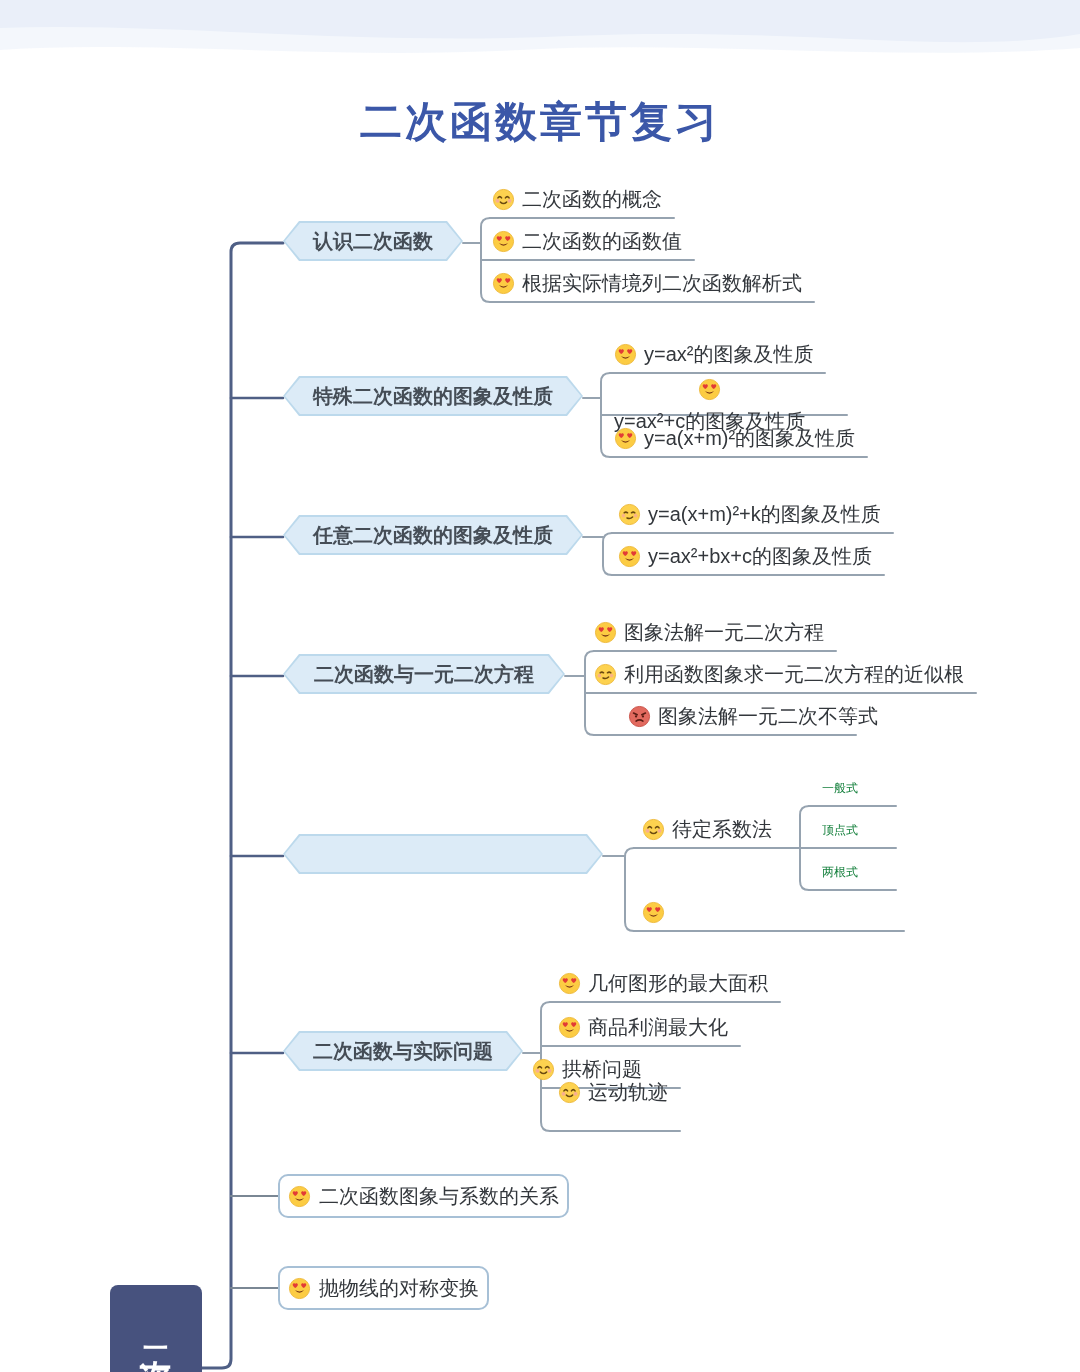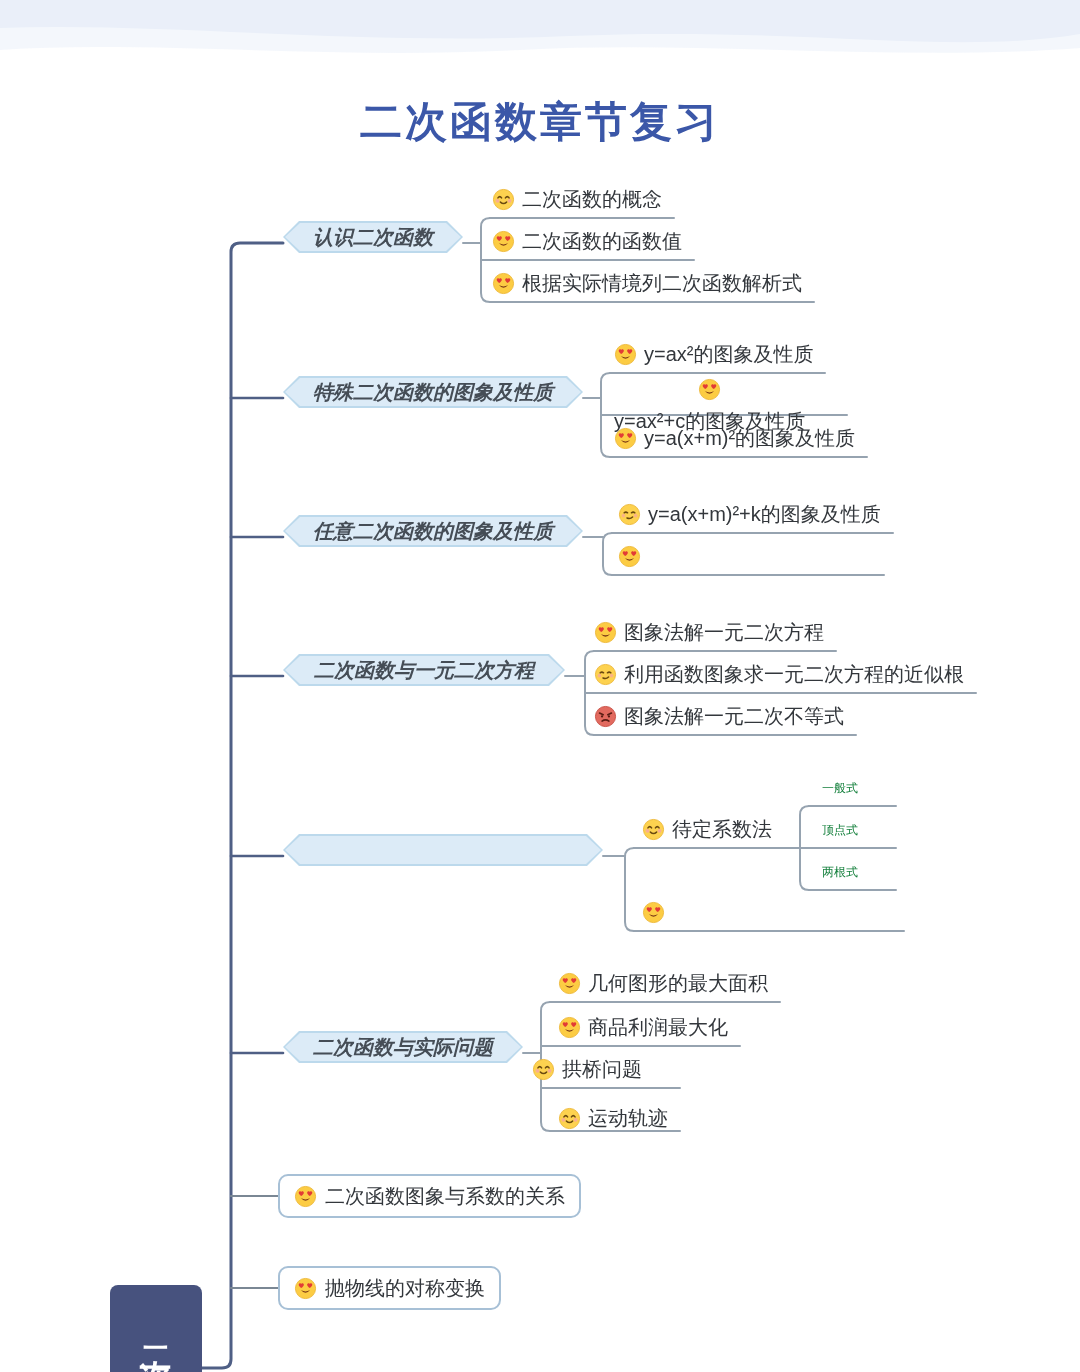--- a/index.html
+++ b/index.html
@@ -6,31 +6,31 @@
   #canvas{
     position:relative;width:1080px;height:1372px;overflow:hidden;background:#ffffff;
     font-family:"Liberation Sans","DejaVu Sans",sans-serif;
   }
   #waves{position:absolute;top:0;left:0;z-index:0;}
   #wires{position:absolute;top:0;left:0;z-index:0;}
   #page-title{
     position:absolute;top:94px;left:0;width:100%;text-align:center;margin:0;
     font-size:42px;font-weight:700;letter-spacing:3px;z-index:1;
   }
-  .hex{position:absolute;height:32px;display:flex;align-items:center;justify-content:center;z-index:1;cursor:pointer;font-style:italic;}
+  .hex{position:absolute;height:40px;display:flex;align-items:center;justify-content:center;z-index:1;cursor:pointer;}
   .hex .hex-outer{position:absolute;inset:0;
     clip-path:polygon(16px 0,calc(100% - 16px) 0,100% 50%,calc(100% - 16px) 100%,16px 100%,0 50%);}
   .hex .hex-inner{position:absolute;inset:2px;
     clip-path:polygon(15px 0,calc(100% - 15px) 0,100% 50%,calc(100% - 15px) 100%,15px 100%,0 50%);}
   .hex .label{position:relative;z-index:2;font-size:20px;font-weight:600;white-space:nowrap;}
   .child{position:absolute;height:36px;display:flex;align-items:center;gap:7px;z-index:1;cursor:pointer;}
   .child .label{font-size:20px;font-weight:500;color:#33373c;white-space:nowrap;}
   .gchild{position:absolute;height:34px;display:flex;align-items:center;z-index:1;cursor:pointer;}
   .gchild .label{font-size:12px;font-weight:500;color:#15803d;white-space:nowrap;}
-  .boxed{position:absolute;height:44px;display:flex;align-items:center;gap:8px;padding:0 14px;
+  .boxed{position:absolute;height:44px;display:flex;align-items:center;gap:8px;padding:0 8px;
     background:#ffffff;border:2px solid #a7c0d6;border-radius:10px;z-index:1;cursor:pointer;box-sizing:border-box;text-align:right;}
   .boxed .label{font-size:20px;font-weight:500;color:#33373c;white-space:nowrap;}
   .rootnode{position:absolute;border-radius:8px;color:#ffffff;display:flex;align-items:center;justify-content:center;
     z-index:1;cursor:pointer;}
   .rootnode .label{writing-mode:vertical-rl;text-orientation:upright;font-size:32px;font-weight:700;
     letter-spacing:12px;line-height:1;}
   svg.emoji{width:23px;height:23px;flex:none;display:block;}
   #symbol-defs{position:absolute;width:0;height:0;overflow:hidden;}
 </style>
 </head>
@@ -178,39 +178,40 @@
       <div class="child" style="left: 618px; top: 496px;">
         <svg class="emoji">
           <use href="#sym-smirk"></use>
         </svg>
         <span class="label">y=a(x+m)²+k的图象及性质</span>
       </div>
       <div class="child" style="left: 618px; top: 538px;">
         <svg class="emoji">
           <use href="#sym-heart"></use>
         </svg>
+        <span class="label">y=ax²+bx+c的图象及性质</span>
       </div>
       <div class="hex" style="left: 283px; top: 654px; width: 282px;">
         <div class="hex-outer" style="background: rgb(188, 217, 236);"></div>
         <div class="hex-inner" style="background: rgb(220, 235, 247);"></div>
         <span class="label" style="color: rgb(69, 77, 86);">二次函数与一元二次方程</span>
       </div>
       <div class="child" style="left: 594px; top: 614px;">
         <svg class="emoji">
           <use href="#sym-heart"></use>
         </svg>
         <span class="label">图象法解一元二次方程</span>
       </div>
       <div class="child" style="left: 594px; top: 656px;">
         <svg class="emoji">
           <use href="#sym-smirk"></use>
         </svg>
         <span class="label">利用函数图象求一元二次方程的近似根</span>
       </div>
-      <div class="child" style="left: 594px; top: 698px;">
+      <div class="child" style="left: 628px; top: 698px;">
         <svg class="emoji">
           <use href="#sym-angry"></use>
         </svg>
         <span class="label">图象法解一元二次不等式</span>
       </div>
       <div class="hex" style="left: 283px; top: 834px; width: 320px;">
         <div class="hex-outer" style="background: rgb(188, 217, 236);"></div>
         <div class="hex-inner" style="background: rgb(220, 235, 247);"></div>
       </div>
       <div class="child" style="left: 642px; top: 811px;">
@@ -249,21 +250,21 @@
           <use href="#sym-heart"></use>
         </svg>
         <span class="label">商品利润最大化</span>
       </div>
       <div class="child" style="left: 532px; top: 1051px;">
         <svg class="emoji">
           <use href="#sym-smile"></use>
         </svg>
         <span class="label">拱桥问题</span>
       </div>
-      <div class="child" style="left: 558px; top: 1100px;">
+      <div class="child" style="left: 558px; top: 1074px;">
         <svg class="emoji">
           <use href="#sym-smile"></use>
         </svg>
         <span class="label">运动轨迹</span>
       </div>
       <div class="boxed" style="left: 278px; top: 1174px; border-color: rgb(167, 192, 214);">
         <svg class="emoji">
           <use href="#sym-heart"></use>
         </svg>
         <span class="label">二次函数图象与系数的关系</span>

